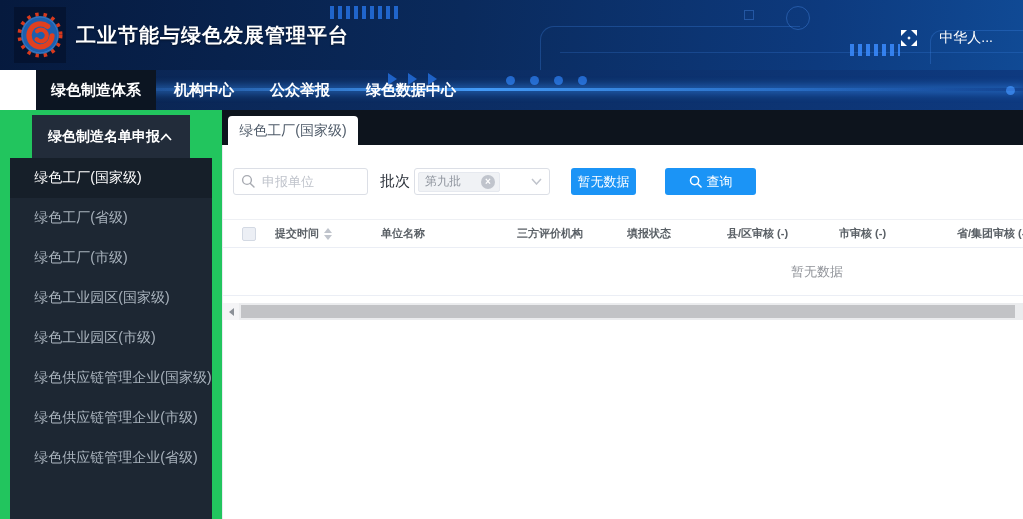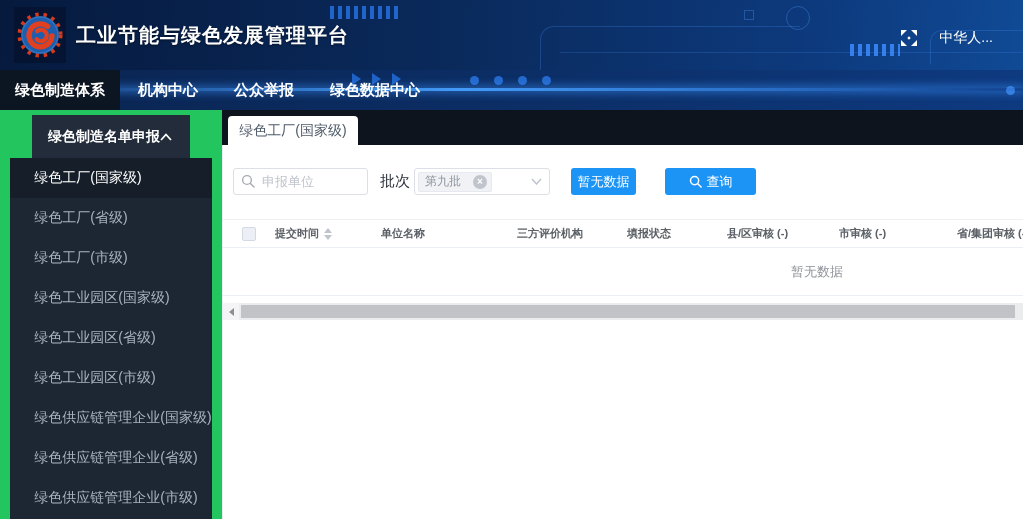--- a/index.html
+++ b/index.html
@@ -27,21 +27,21 @@
   .logo-box { margin-left:14px; width:52px; height:56px; background:rgba(3,12,30,.45); display:flex; align-items:center; justify-content:center; flex:0 0 auto; }
   .app-title { color:#fff; font-size:20px; font-weight:bold; letter-spacing:1px; margin-left:10px; text-shadow:0 1px 2px rgba(0,0,0,.5); }
   .header-right { position:absolute; right:30px; top:16px; height:44px; display:flex; align-items:center; gap:22px; }
   .fs-icon { width:16px; height:16px; cursor:pointer; }
   .username { color:#fff; font-size:14px; max-width:62px; white-space:nowrap; overflow:hidden; }
 
   
   .nav-bar {
     position:relative; height:40px;
     background:linear-gradient(90deg,#0a2450,#0c2f68 55%,#0e3a80);
-    display:flex; align-items:stretch; overflow:hidden;
+    display:flex; align-items:stretch; overflow:hidden;margin-left:36px;
   }
   .nav-bar::after {
     content:""; position:absolute; left:0; right:0; top:18px; height:3px;
     background:linear-gradient(90deg,rgba(40,110,220,.25),rgba(70,160,255,.95) 45%,rgba(60,150,255,.6) 75%,rgba(40,110,220,.2));
     box-shadow:0 0 9px 2px rgba(60,150,255,.55); pointer-events:none;
   }
   .nav-tri { left:352px; top:3px; width:0; height:0; border-left:9px solid rgba(36,112,224,.8); border-top:6px solid transparent; border-bottom:6px solid transparent; }
   .nav-tri.n2 { left:372px; } .nav-tri.n3 { left:392px; }
   .nav-dot { top:6px; width:9px; height:9px; border-radius:50%; background:rgba(42,120,230,.8); }
   .d1{left:470px;} .d2{left:494px;} .d3{left:518px;} .d4{left:542px;}
@@ -89,21 +89,21 @@
     font-family:"Liberation Sans","DejaVu Sans",sans-serif;
   }
   .search-box input::placeholder { color:#bfc3cb; }
   .search-box .mag { position:absolute; left:8px; top:6px; }
   .batch-label { margin-left:12px; font-size:15px; color:#2b313a; }
   .batch-select {
     margin-left:4px; width:136px; height:27px; border:1px solid #dcdfe6; border-radius:3px;
     display:flex; align-items:center; padding:0 8px 0 3px; cursor:pointer; position:relative;
   }
   .batch-tag {
-    display:flex; align-items:center; gap:12px; background:#f0f2f5; border:1px solid #e6e9ef;
+    display:flex; align-items:center; gap:20px; background:#f0f2f5; border:1px solid #e6e9ef;
     border-radius:2px; padding:0 4px 0 6px; height:20px; font-size:12px; color:#8f959e;
   }
   .tag-close {
     width:14px; height:14px; border-radius:50%; background:#c0c4cc; color:#fff;
     font-size:10px; line-height:13px; text-align:center; cursor:pointer; font-weight:bold;
   }
   .batch-select .chev { position:absolute; right:7px; top:9px; }
   .btn { height:27px; border:none; border-radius:3px; background:#1b94f6; color:#fff; font-size:13px;
          display:flex; align-items:center; justify-content:center; cursor:pointer; gap:5px;
          font-family:"Liberation Sans","DejaVu Sans",sans-serif; }
@@ -224,38 +224,35 @@
           </div>
 
           <div class="side-item">
             <span>绿色工厂(市级)</span>
           </div>
 
           <div class="side-item">
             <span>绿色工业园区(国家级)</span>
           </div>
 
-          <div class="side-item">
-            <span>绿色工业园区(省级)</span>
-          </div>
 
           <div class="side-item">
             <span>绿色工业园区(市级)</span>
           </div>
 
           <div class="side-item">
             <span>绿色供应链管理企业(国家级)</span>
           </div>
 
           <div class="side-item">
+            <span>绿色供应链管理企业(市级)</span>
+          </div>
+
+          <div class="side-item">
             <span>绿色供应链管理企业(省级)</span>
-          </div>
-
-          <div class="side-item">
-            <span>绿色供应链管理企业(市级)</span>
           </div>
 
       </div>
     </div>
 
     <div class="main">
       <div class="tab-strip">
         <div class="tab">
           <span>绿色工厂(国家级)</span>
         </div>

